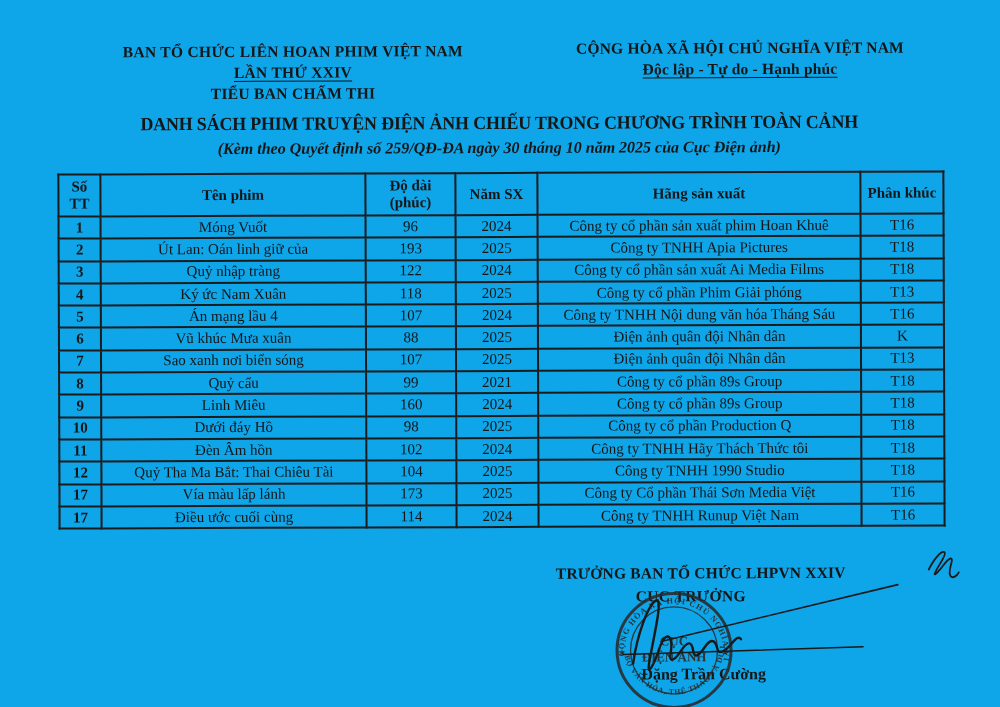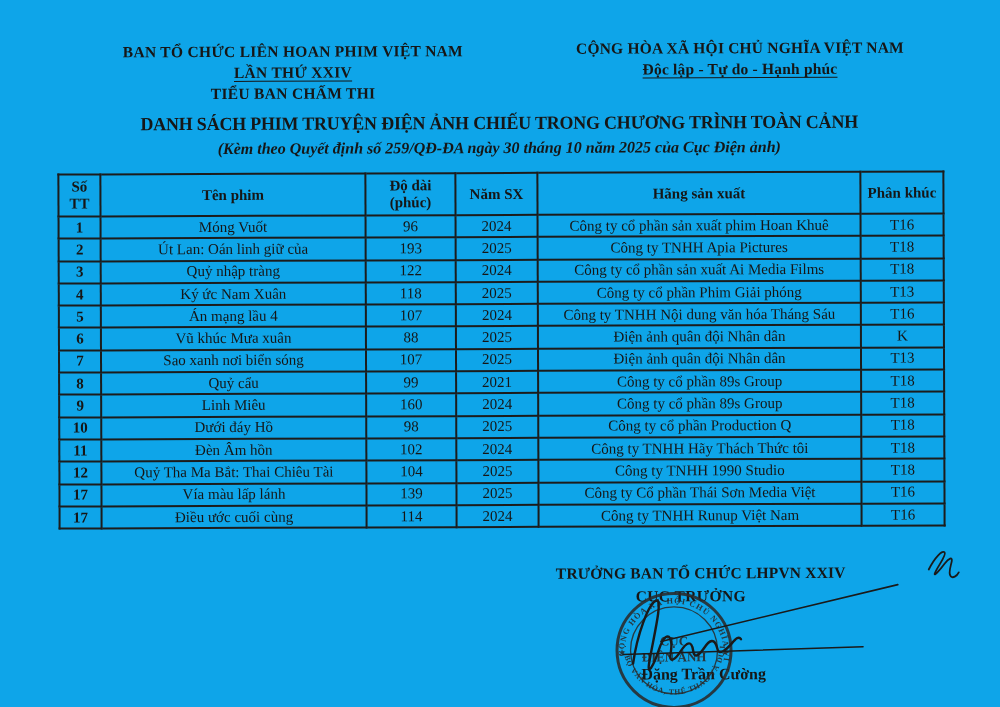--- a/index.html
+++ b/index.html
@@ -169,21 +169,21 @@
             <td class="col-no">12</td>
             <td class="col-title">Quỷ Tha Ma Bắt: Thai Chiêu Tài</td>
             <td class="col-num">104</td>
             <td class="col-num">2025</td>
             <td class="col-studio">Công ty TNHH 1990 Studio</td>
             <td class="col-num">T18</td>
           </tr>
           <tr>
             <td class="col-no">17</td>
             <td class="col-title">Vía màu lấp lánh</td>
-            <td class="col-num">139</td>
+            <td class="col-num">173</td>
             <td class="col-num">2025</td>
             <td class="col-studio">Công ty Cổ phần Thái Sơn Media Việt</td>
             <td class="col-num">T16</td>
           </tr>
           <tr>
             <td class="col-no">17</td>
             <td class="col-title">Điều ước cuối cùng</td>
             <td class="col-num">114</td>
             <td class="col-num">2024</td>
             <td class="col-studio">Công ty TNHH Runup Việt Nam</td>

